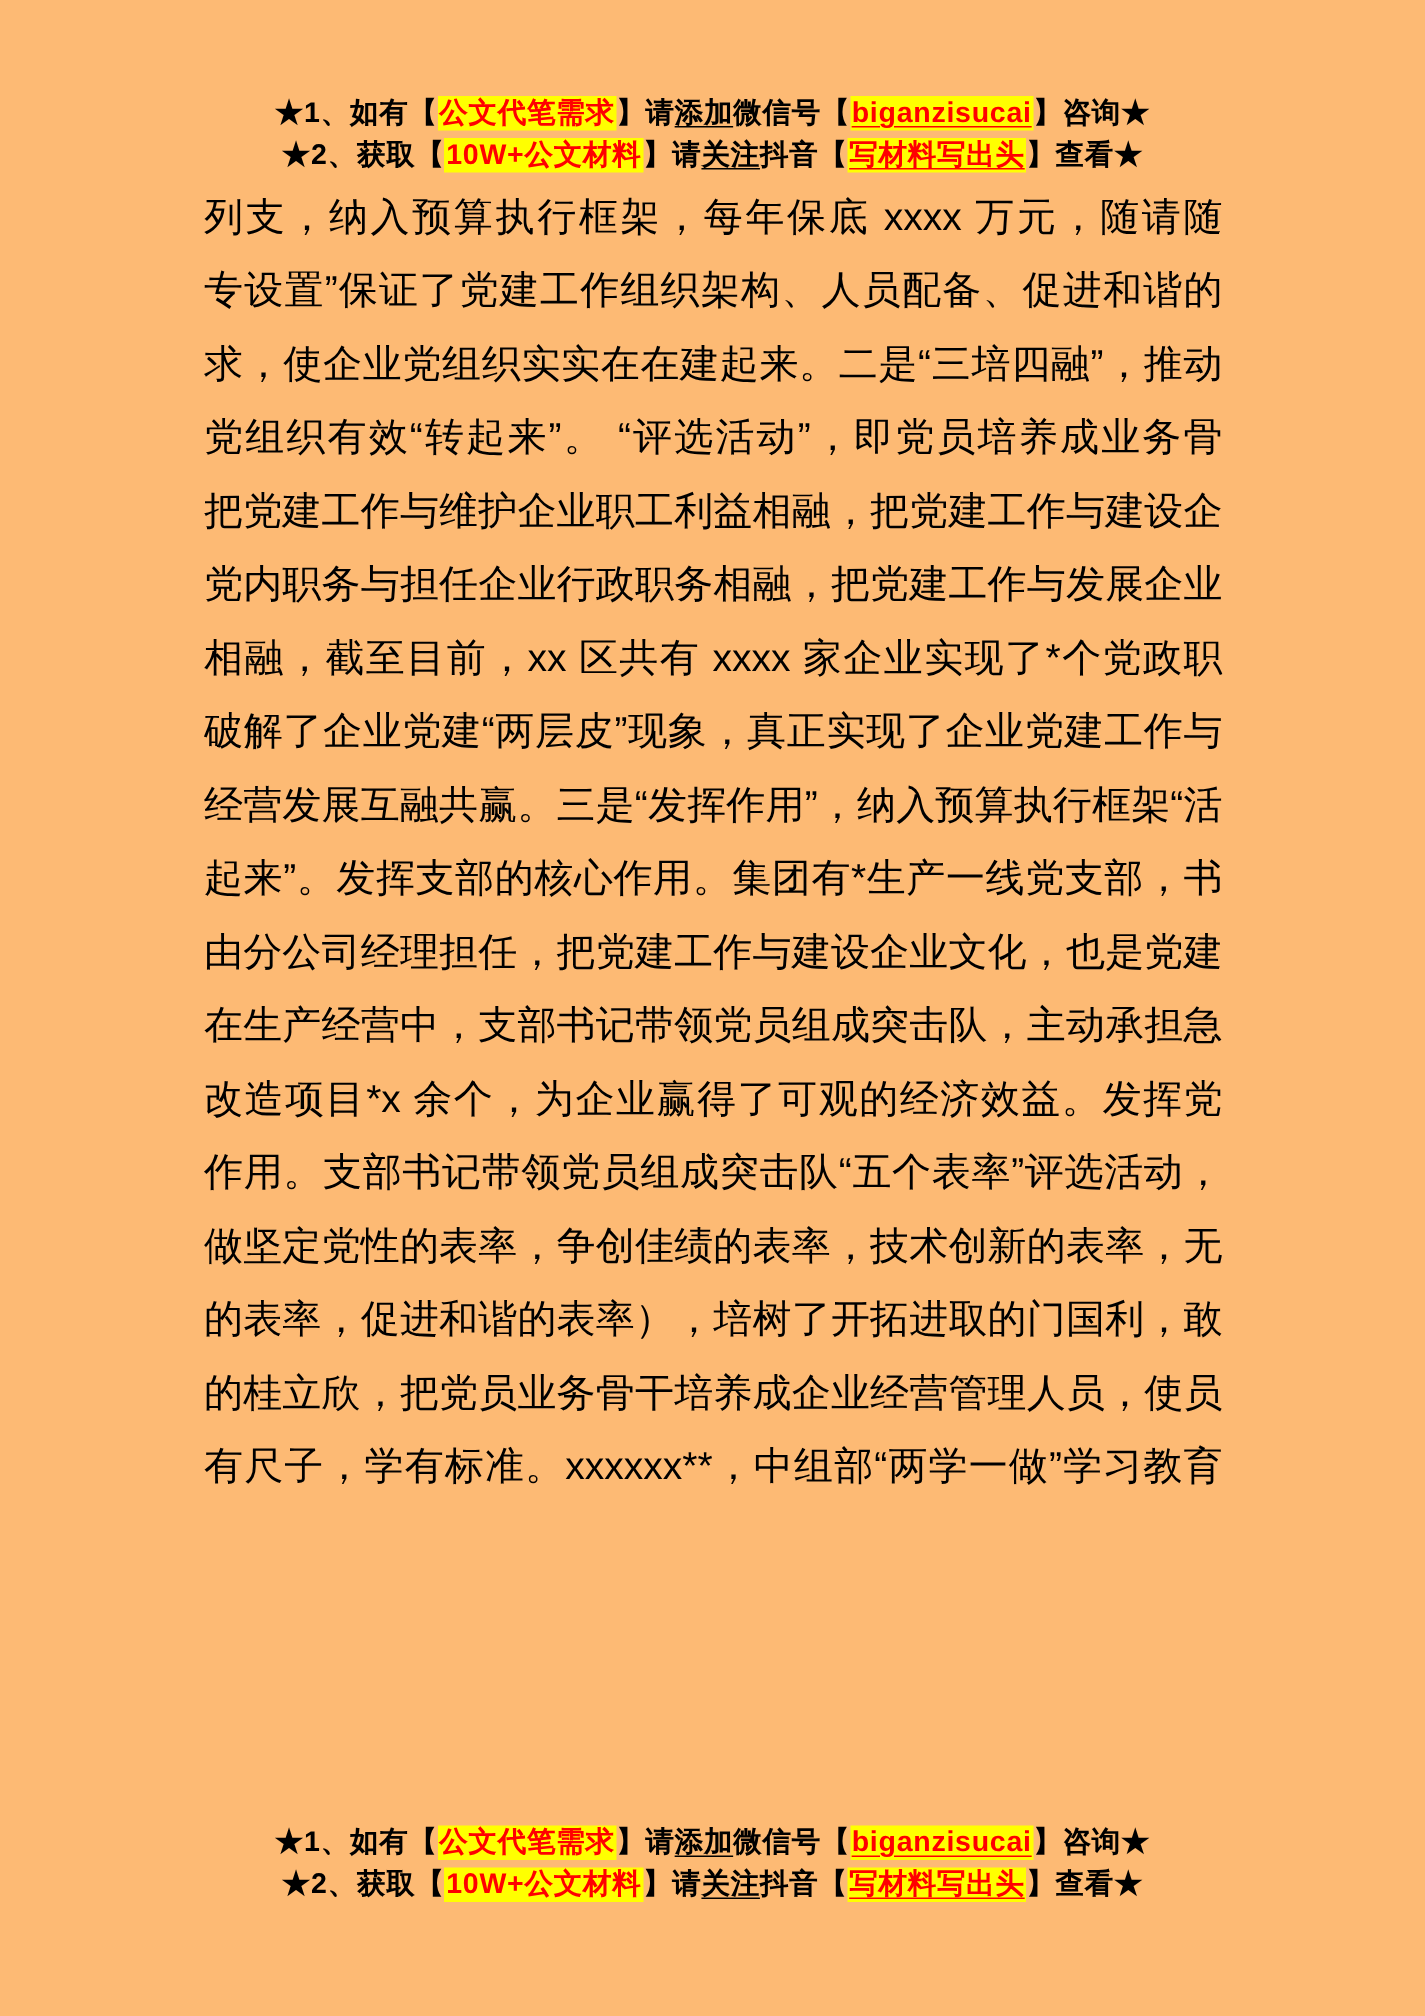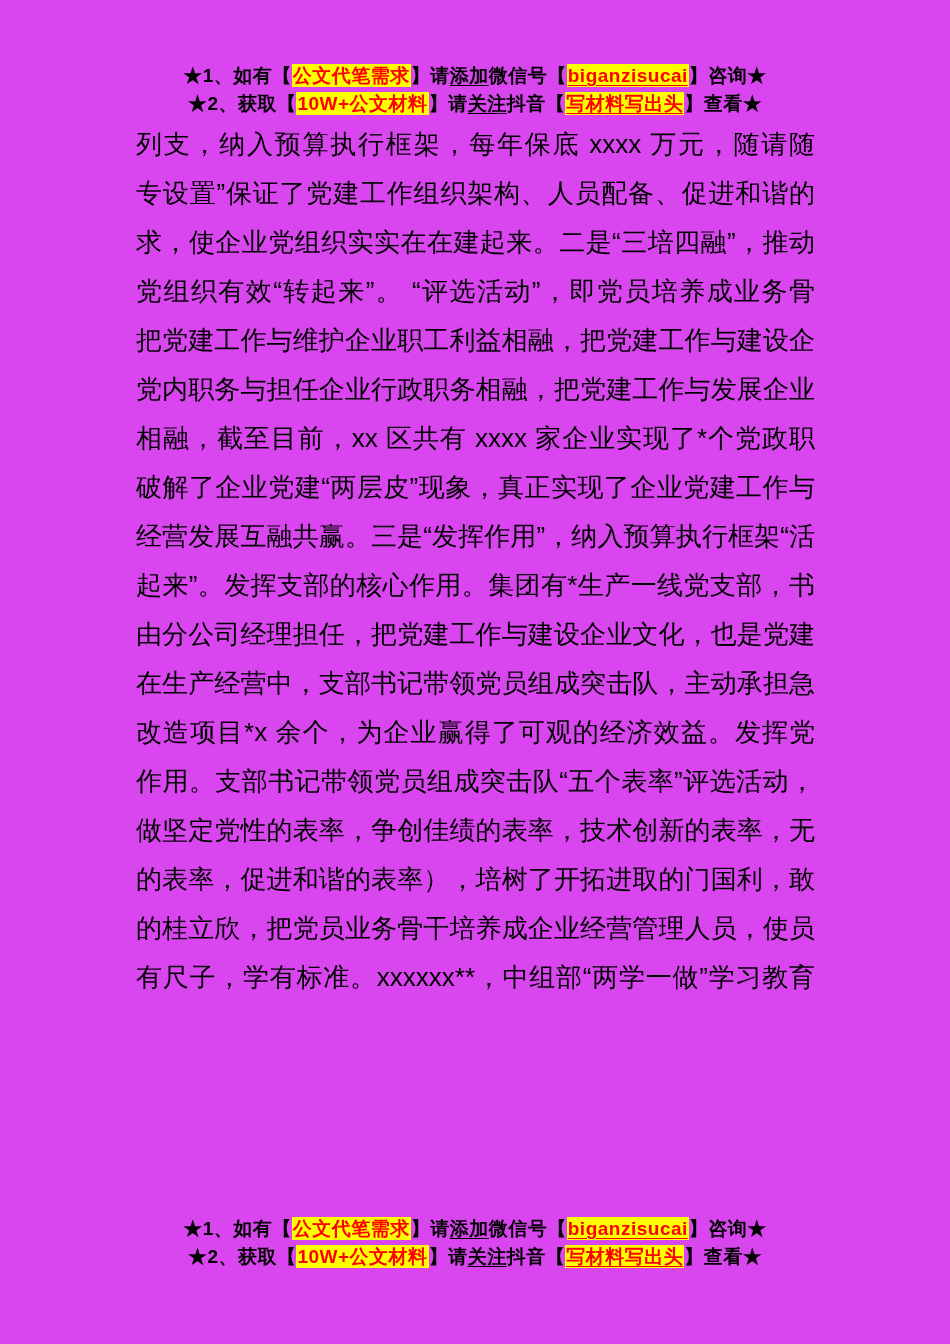--- a/index.html
+++ b/index.html
@@ -4,21 +4,21 @@
 <style>
   html, body {
     margin: 0;
     padding: 0;
     background: #ffffff;
   }
   .page {
     position: relative;
     width: 950px;
     height: 1344px;
-    background: #d946ef;
+    background: #fdba74;
     overflow: hidden;
     font-family: "Liberation Sans", sans-serif;
     color: #000000;
   }
   .ad {
     position: absolute;
     left: 0;
     width: 100%;
     text-align: center;
     font-weight: 700;

